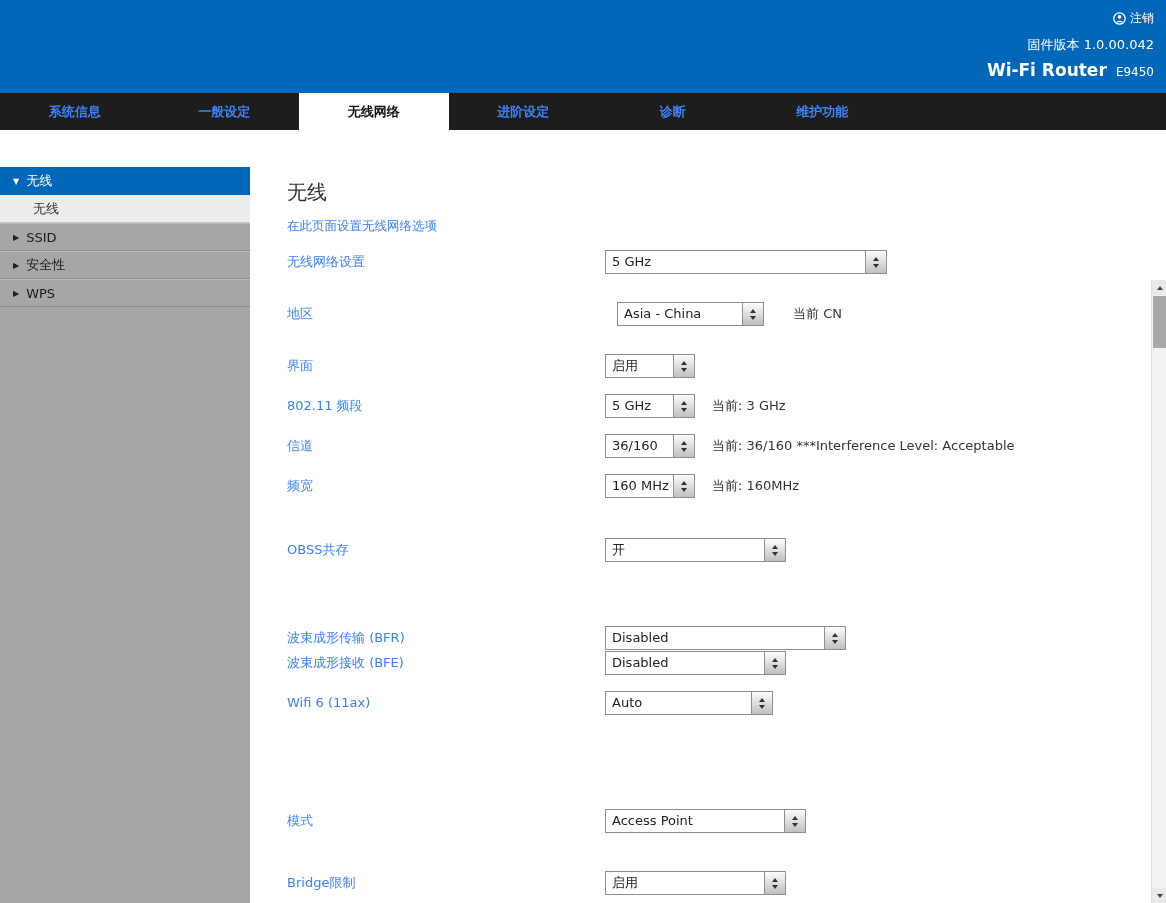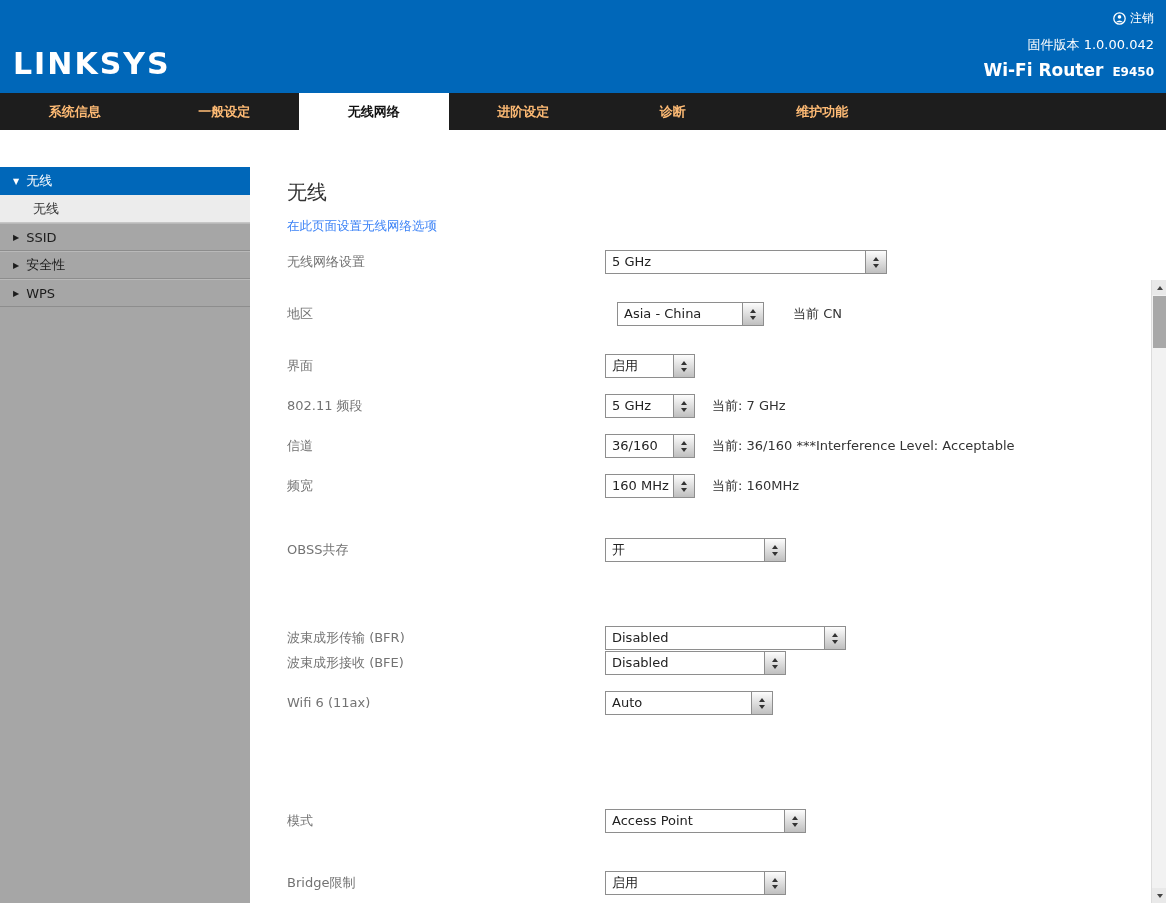--- a/index.html
+++ b/index.html
@@ -10,46 +10,46 @@
   
   .header { position:relative; height:93px; background:#0067b9; color:#fff; }
   .logo { position:absolute; left:13px; bottom:12px; font-size:30px; font-weight:800;
           letter-spacing:2px; color:#fff; }
   .header-right { position:absolute; top:10px; right:12px; text-align:right; }
   .logout { font-size:12px; cursor:pointer; display:flex; align-items:center; justify-content:flex-end; gap:4px; }
   .logout svg { display:block; }
   .firmware { font-size:13px; margin-top:9px; }
   .product { margin-top:6px; }
   .product-name { font-size:17px; font-weight:bold; }
-  .model { font-size:12px; font-weight:bold; margin-left:4px;text-align:right; }
+  .model { font-size:12px; font-weight:normal; margin-left:4px;text-align:right; }
 
   
   .navbar { height:37px; background:#1d1d1d; display:flex; }
-  .nav-tab { width:149.5px; height:37px; color:#fdba74; font-size:13px; font-weight:bold;
+  .nav-tab { width:149.5px; height:37px; color:#3b82f6; font-size:13px; font-weight:bold;
              display:flex; align-items:center; justify-content:center; cursor:pointer; }
   .nav-tab.active { background:#fff; color:#111; }
 
   
   .content-wrap { position:relative; height:773px; background:#fff; }
   .sidebar { position:absolute; left:0; top:37px; bottom:0; width:250px; background:#a6a6a6; }
   .side-item { height:28px; display:flex; align-items:center; font-size:13px; cursor:pointer;
                color:#1c1c1c; padding-left:13px; }
   .side-item .side-arrow { font-size:8px; margin-right:7px; position:relative; top:0px; }
   .side-item.active { background:#0067b9; color:#fff; }
   .side-item.sub { background:#ececec; color:#333; padding-left:33px; border-bottom:1px solid #c6c6c6; }
   .side-item.collapsed { border-top:1px solid #b9b9b9; border-bottom:1px solid #8d8d8d; }
 
   .main { position:absolute; left:250px; top:37px; right:15px; bottom:0; background:#fff;
           padding:13px 0 0 37px; overflow:hidden; }
   .page-title { font-size:20px; font-weight:normal; color:#333; line-height:24px; }
   .subtitle { margin-top:14px; font-size:12.5px; color:#3b82f6; line-height:16px; }
 
   #fields { margin-top:16px; }
   .field-row { display:flex; align-items:flex-start; }
-  .field-label { width:318px; font-size:13px; color:#737373; line-height:24px; flex:none; }
+  .field-label { width:318px; font-size:13px; color:#3b82f6; line-height:24px; flex:none; }
   .select-box { display:flex; height:24px; flex:none; }
   .select-value { flex:1; border:1px solid #8e8e8e; background:#fff; font-size:13px; color:#222;
                   line-height:22px; padding:0 6px; white-space:nowrap; overflow:hidden; }
   .stepper { width:21px; flex:none; border:1px solid #8e8e8e; border-left:none;
              background:linear-gradient(#fdfdfd,#bfbfbf); display:flex; flex-direction:column;
              align-items:center; justify-content:center; gap:3px; cursor:pointer; }
   .tri { display:block; width:0; height:0; }
   .tri-up { border-left:3.5px solid transparent; border-right:3.5px solid transparent; border-bottom:4px solid #333; }
   .tri-down { border-left:3.5px solid transparent; border-right:3.5px solid transparent; border-top:4px solid #333; }
   .field-note { font-size:13px; color:#333; line-height:24px; margin-left:17px; white-space:nowrap; }
@@ -77,21 +77,20 @@
   .sb-btn .tri-up { border-bottom-color:#444; }
   .sb-btn .tri-down { border-top-color:#444; }
   .sb-thumb { position:absolute; left:1px; top:16px; width:13px; height:52px; background:#a8a8a8; cursor:pointer; }
 </style>
 </head>
 <body>
 
 <div class="page">
 
   <header class="header">
-    <div class="logo">LINKSYS</div>
     <div class="header-right">
       <div class="logout">
         <span>
           <svg width="13" height="13" viewBox="0 0 16 16">
             <circle cx="8" cy="8" r="7" fill="none" stroke="#fff" stroke-width="1.6"></circle>
             <circle cx="8" cy="6" r="2.2" fill="#fff"></circle>
             <path d="M3.5 12.5 Q8 8.5 12.5 12.5" fill="#fff"></path>
           </svg>
         </span>
         <span>注销</span>
@@ -188,21 +187,21 @@
   </div>
           <div class="field-row">
     <div class="field-label">802.11 频段</div>
     <div class="select-box">
       <span class="select-value">5 GHz</span>
       <span class="stepper">
         <i class="tri tri-up"></i>
                 <i class="tri tri-down"></i>
       </span>
     </div>
-    <div class="field-note">当前: 7 GHz</div>
+    <div class="field-note">当前: 3 GHz</div>
   </div>
           <div class="field-row">
     <div class="field-label">信道</div>
     <div class="select-box">
       <span class="select-value">36/160</span>
       <span class="stepper">
         <i class="tri tri-up"></i>
                 <i class="tri tri-down"></i>
       </span>
     </div>

